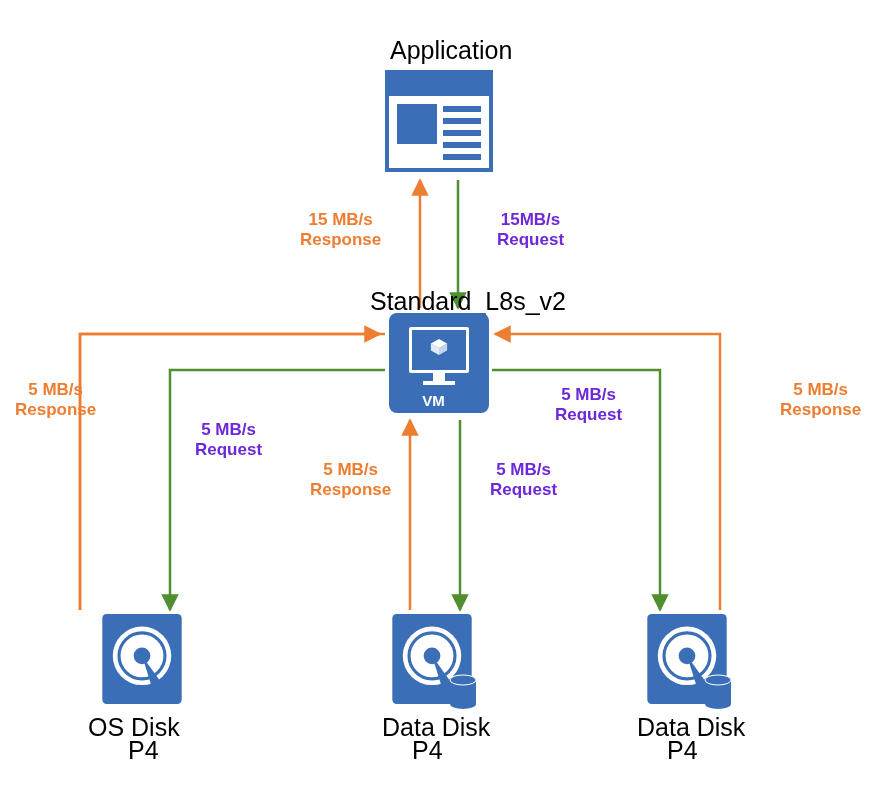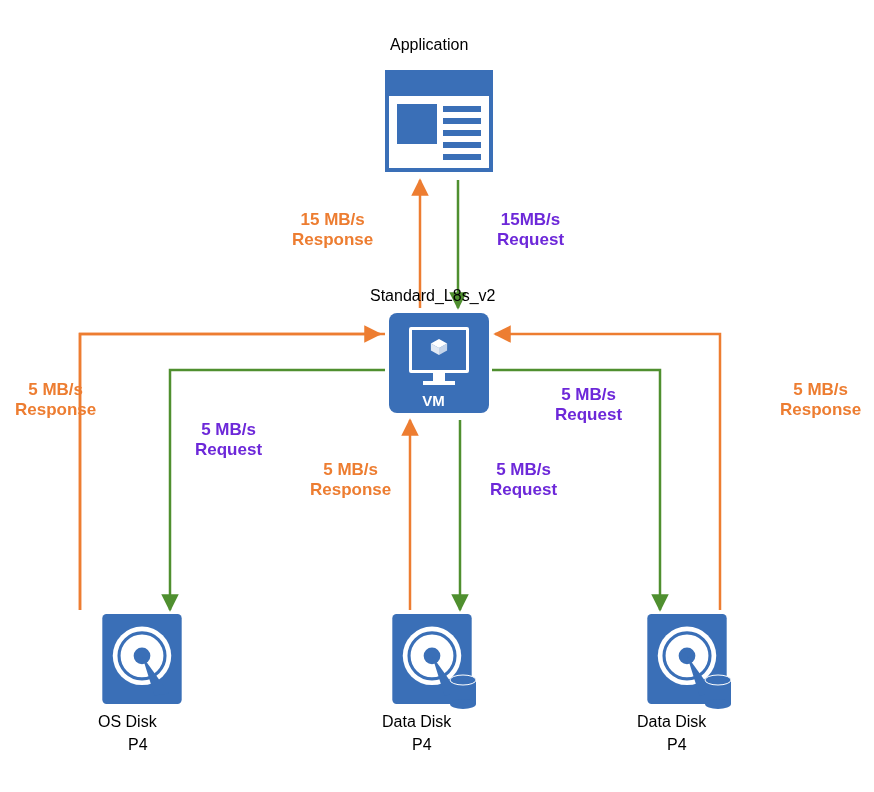--- a/index.html
+++ b/index.html
@@ -8,21 +8,21 @@
     width: 874px;
     height: 792px;
     background: #ffffff;
     font-family: "Segoe UI", Arial, sans-serif;
     color: #000;
     position: relative;
     overflow: hidden;
   }
   .label {
     position: absolute;
-    font-size: 16px;
+    font-size: 25px;
     text-align: center;
     line-height: 1.2;
     white-space: pre;
   }
   .orange { color: #ed7d31; font-weight: 600; font-size: 17px; }
   .green  { color: #6d28d9; font-weight: 600; font-size: 17px; }
   .black  { color: #000; }
   svg.canvas {
     position: absolute;
     left: 0; top: 0;
@@ -138,21 +138,21 @@
 <div class="app-box">
   <div class="bar"></div>
   <div class="sq"></div>
   <div class="line" style="top:32px;"></div>
   <div class="line" style="top:44px;"></div>
   <div class="line" style="top:56px;"></div>
   <div class="line" style="top:68px;"></div>
   <div class="line" style="top:80px;"></div>
 </div>
 
-<div class="label orange" style="left:292px; top:210px; text-align:center;">15 MB/s
+<div class="label orange" style="left:300px; top:210px; text-align:center;">15 MB/s
 Response</div>
 <div class="label green" style="left:497px; top:210px;">15MB/s
 Request</div>
 
 <div class="label black" style="left:370px; top:286px;">Standard_L8s_v2</div>
 
 <div class="vm-box">
   <div class="screen"></div>
   <svg class="cube" viewBox="0 0 20 20">
     <polygon points="10,1 19,6 10,11 1,6" fill="#fff"></polygon>
@@ -181,21 +181,21 @@
 
 <div class="disk" style="left:100px; top:612px;">
   <svg viewBox="0 0 80 90" width="84" height="94">
     <rect x="2" y="2" width="76" height="86" rx="4" fill="#3a6fb7"></rect>
     <circle cx="40" cy="42" r="28" fill="#fff"></circle>
     <circle cx="40" cy="42" r="22" fill="none" stroke="#3a6fb7" stroke-width="3"></circle>
     <circle cx="40" cy="42" r="8" fill="#3a6fb7"></circle>
     <path d="M40,42 L66,78 L52,80 Z" fill="#3a6fb7"></path>
   </svg>
 </div>
-<div class="label black" style="left:98px; top:712px;">OS Disk</div>
+<div class="label black" style="left:88px; top:712px;">OS Disk</div>
 <div class="label black" style="left:128px; top:735px;">P4</div>
 
 <div class="disk" style="left:390px; top:612px;">
   <svg viewBox="0 0 80 90" width="84" height="94">
     <rect x="2" y="2" width="76" height="86" rx="4" fill="#3a6fb7"></rect>
     <circle cx="40" cy="42" r="28" fill="#fff"></circle>
     <circle cx="40" cy="42" r="22" fill="none" stroke="#3a6fb7" stroke-width="3"></circle>
     <circle cx="40" cy="42" r="8" fill="#3a6fb7"></circle>
     <path d="M40,42 L66,78 L52,80 Z" fill="#3a6fb7"></path>
   </svg>

